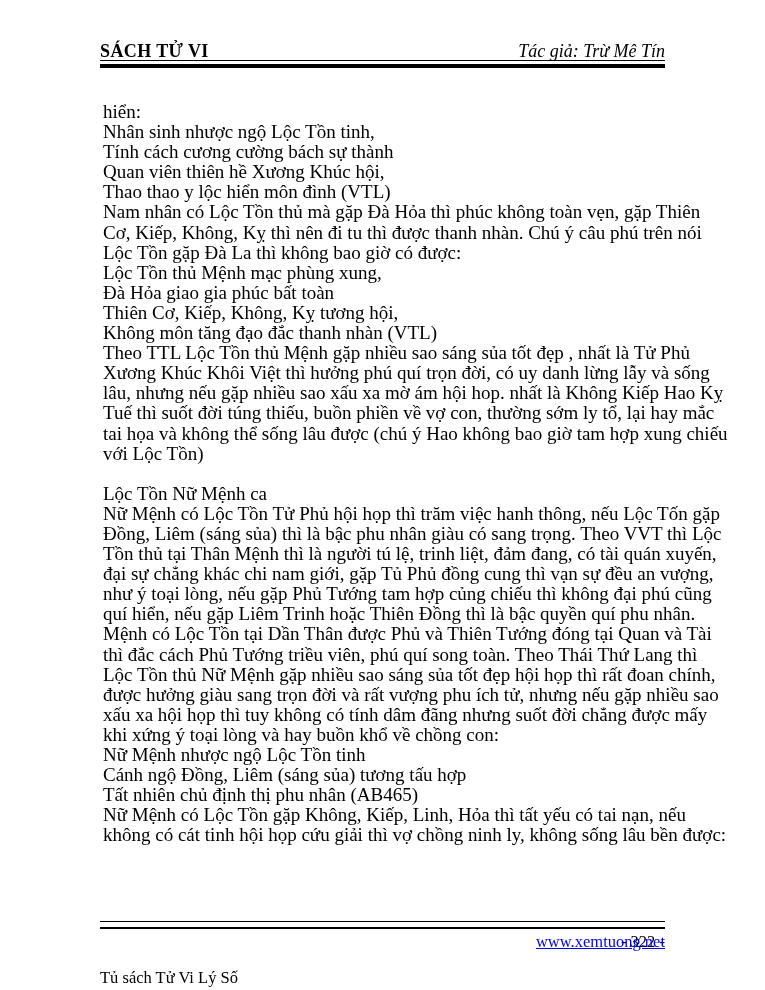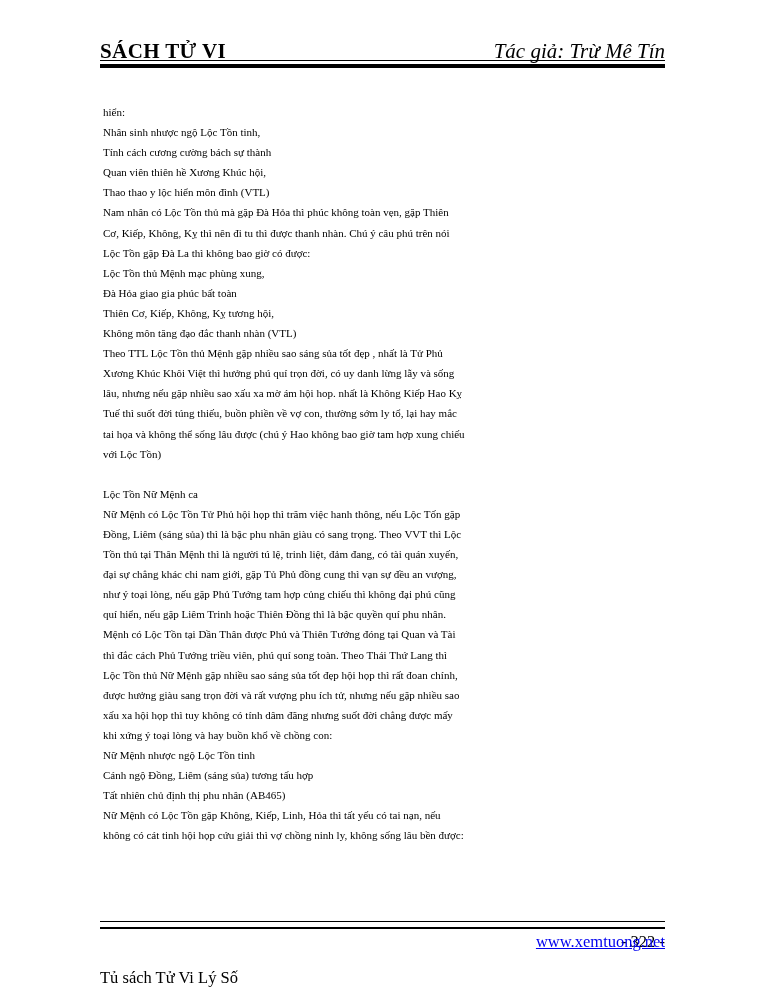--- a/index.html
+++ b/index.html
@@ -15,42 +15,42 @@
   }
   
   .header {
     position: absolute;
     left: 100px;
     right: 100px;
     top: 42px;
     display: flex;
     justify-content: space-between;
     align-items: baseline;
-    font-size: 21px;
+    font-size: 18px;
     line-height: 18px;
   }
   .header-left { font-weight: bold; letter-spacing: 0.4px; }
   .header-right { font-weight: normal; font-style: italic; }
   .rule {
     position: absolute;
     left: 100px;
     right: 100px;
     background: #000000;
   }
   .rule-header-thin  { top: 60px;  height: 1px; }
   .rule-header-thick { top: 64px;  height: 4px; }
   .rule-footer-thin  { top: 921px; height: 1px; }
   .rule-footer-thick { top: 927px; height: 2px; }
   
   .body-text {
     position: absolute;
     left: 103px;
     top: 102px;
     width: 580px;
-    font-size: 11px;
+    font-size: 19px;
     line-height: 20.1px;
   }
   .body-text .line {
     height: 20.1px;
     white-space: nowrap;
   }
   .spacer-line { height: 20.1px; }
   
   .footer {
     position: absolute;

